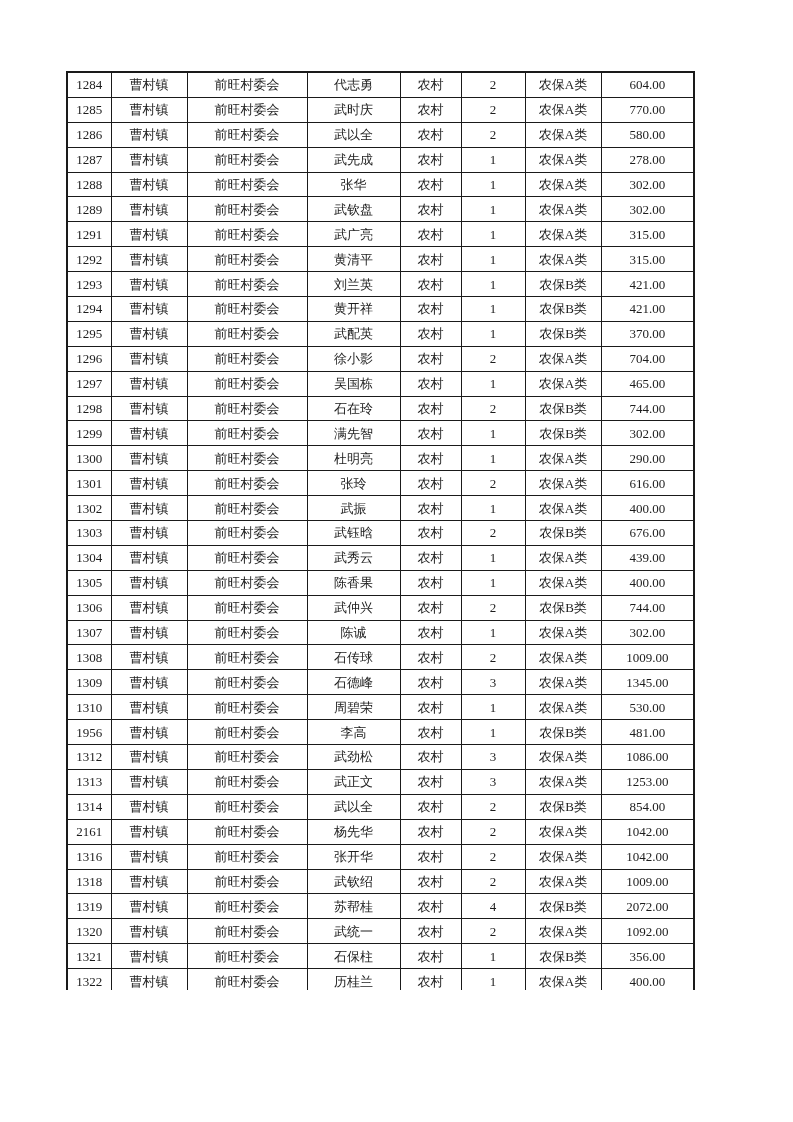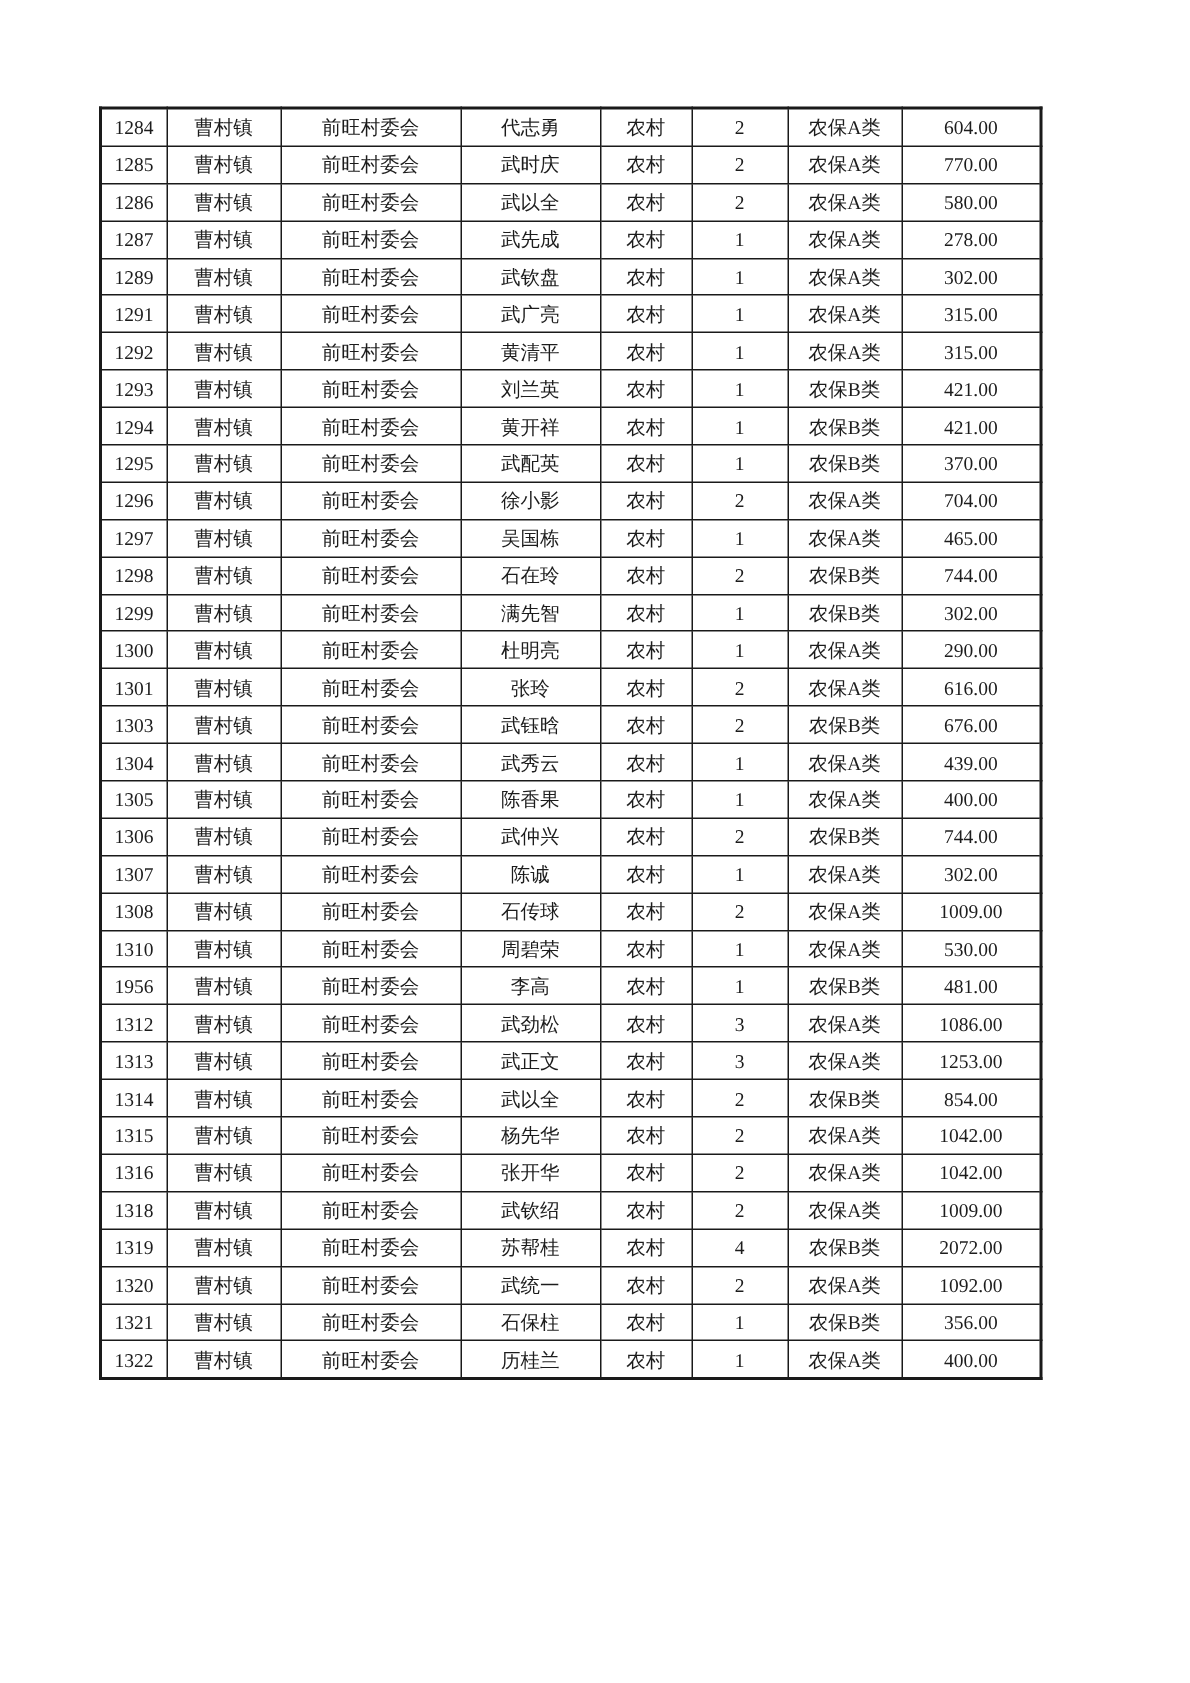--- a/index.html
+++ b/index.html
@@ -97,20 +97,30 @@
           <td>1287</td>
           <td>曹村镇</td>
           <td>前旺村委会</td>
           <td>武先成</td>
           <td>农村</td>
           <td>1</td>
           <td>农保A类</td>
           <td>278.00</td>
         </tr>
         <tr>
+          <td>1288</td>
+          <td>曹村镇</td>
+          <td>前旺村委会</td>
+          <td>张华</td>
+          <td>农村</td>
+          <td>1</td>
+          <td>农保A类</td>
+          <td>302.00</td>
+        </tr>
+        <tr>
           <td>1289</td>
           <td>曹村镇</td>
           <td>前旺村委会</td>
           <td>武钦盘</td>
           <td>农村</td>
           <td>1</td>
           <td>农保A类</td>
           <td>302.00</td>
         </tr>
         <tr>
@@ -217,20 +227,30 @@
           <td>1301</td>
           <td>曹村镇</td>
           <td>前旺村委会</td>
           <td>张玲</td>
           <td>农村</td>
           <td>2</td>
           <td>农保A类</td>
           <td>616.00</td>
         </tr>
         <tr>
+          <td>1302</td>
+          <td>曹村镇</td>
+          <td>前旺村委会</td>
+          <td>武振</td>
+          <td>农村</td>
+          <td>1</td>
+          <td>农保A类</td>
+          <td>400.00</td>
+        </tr>
+        <tr>
           <td>1303</td>
           <td>曹村镇</td>
           <td>前旺村委会</td>
           <td>武钰晗</td>
           <td>农村</td>
           <td>2</td>
           <td>农保B类</td>
           <td>676.00</td>
         </tr>
         <tr>
@@ -277,20 +297,30 @@
           <td>1308</td>
           <td>曹村镇</td>
           <td>前旺村委会</td>
           <td>石传球</td>
           <td>农村</td>
           <td>2</td>
           <td>农保A类</td>
           <td>1009.00</td>
         </tr>
         <tr>
+          <td>1309</td>
+          <td>曹村镇</td>
+          <td>前旺村委会</td>
+          <td>石德峰</td>
+          <td>农村</td>
+          <td>3</td>
+          <td>农保A类</td>
+          <td>1345.00</td>
+        </tr>
+        <tr>
           <td>1310</td>
           <td>曹村镇</td>
           <td>前旺村委会</td>
           <td>周碧荣</td>
           <td>农村</td>
           <td>1</td>
           <td>农保A类</td>
           <td>530.00</td>
         </tr>
         <tr>
@@ -327,21 +357,21 @@
           <td>1314</td>
           <td>曹村镇</td>
           <td>前旺村委会</td>
           <td>武以全</td>
           <td>农村</td>
           <td>2</td>
           <td>农保B类</td>
           <td>854.00</td>
         </tr>
         <tr>
-          <td>1315</td>
+          <td>2161</td>
           <td>曹村镇</td>
           <td>前旺村委会</td>
           <td>杨先华</td>
           <td>农村</td>
           <td>2</td>
           <td>农保A类</td>
           <td>1042.00</td>
         </tr>
         <tr>
           <td>1316</td>

